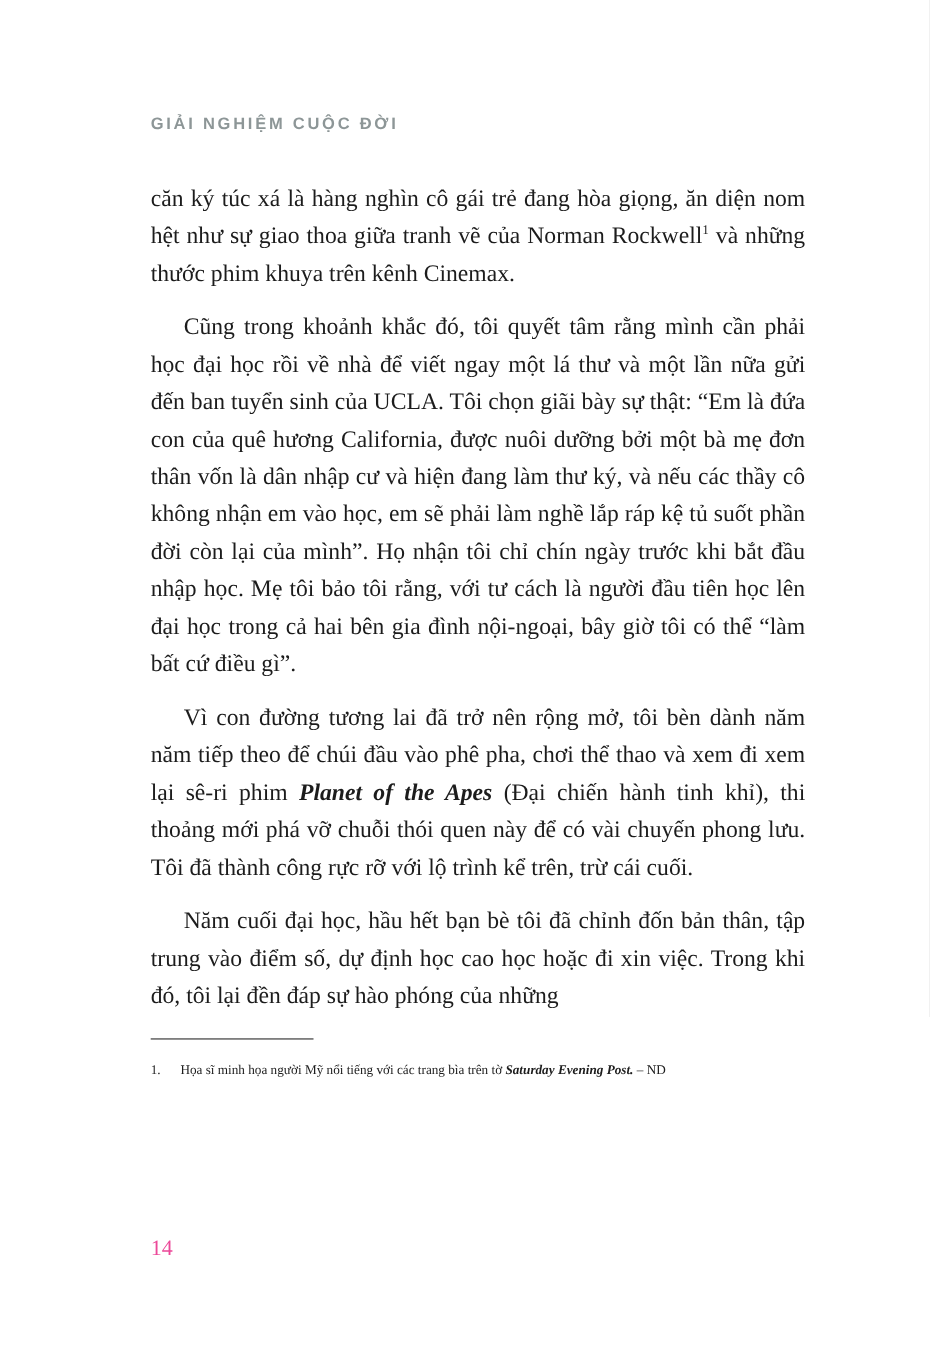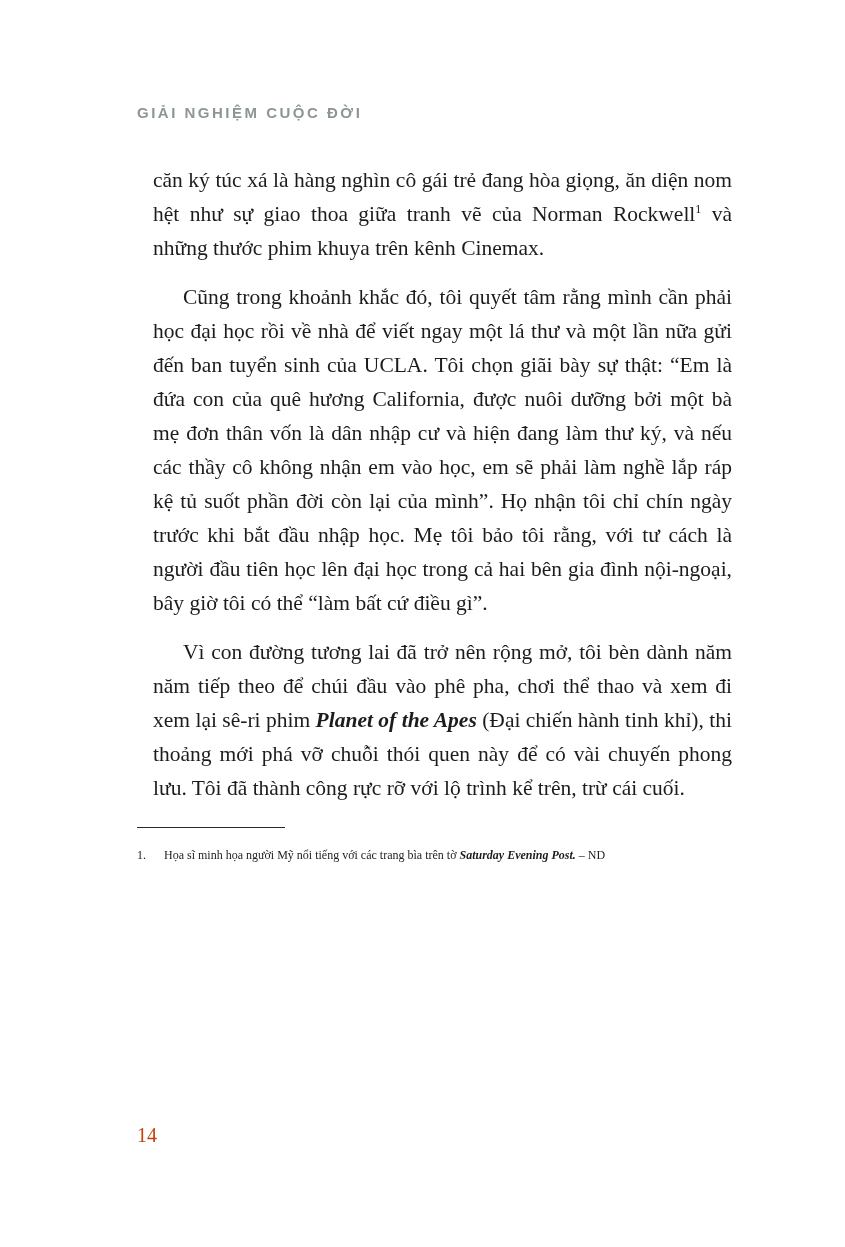--- a/index.html
+++ b/index.html
@@ -24,21 +24,21 @@
     font-size: 15px;
     font-weight: 700;
     letter-spacing: 2.5px;
     color: #8d9697;
     margin: 0 0 42px 0;
   }
   .body-text p.para {
     font-size: 21.5px;
     line-height: 34px;
     text-align: justify;
-    margin: 0 0 15px 16px;
+    margin: 0 0 15px 0;
   }
   .body-text p.para.indent {
     text-indent: 30px;
   }
   .italic {
     font-style: italic;
     font-weight: bold;
   }
   sup {
     font-size: 12px;
@@ -66,34 +66,35 @@
   .footnote .fn-marker {
     display: inline-block;
     width: 27px;
     text-indent: 0;
   }
   .page-number {
     position: absolute;
     left: 137px;
     bottom: 100px;
     font-size: 20px;
-    color: #c2410c;
+    color: #ec4899;
   }
 </style>
 </head>
 <body>
 
 <div class="page">
 
   <p class="running-head">GIẢI NGHIỆM CUỘC ĐỜI</p>
 
   <div class="body-text">
       <p class="para"><span>căn ký túc xá là hàng nghìn cô gái trẻ đang hòa giọng, ăn diện nom hệt như sự giao thoa giữa tranh vẽ của Norman Rockwell</span><sup>1</sup><span> và những thước phim khuya trên kênh Cinemax.</span></p>
       <p class="para indent"><span>Cũng trong khoảnh khắc đó, tôi quyết tâm rằng mình cần phải học đại học rồi về nhà để viết ngay một lá thư và một lần nữa gửi đến ban tuyển sinh của UCLA. Tôi chọn giãi bày sự thật: “Em là đứa con của quê hương California, được nuôi dưỡng bởi một bà mẹ đơn thân vốn là dân nhập cư và hiện đang làm thư ký, và nếu các thầy cô không nhận em vào học, em sẽ phải làm nghề lắp ráp kệ tủ suốt phần đời còn lại của mình”. Họ nhận tôi chỉ chín ngày trước khi bắt đầu nhập học. Mẹ tôi bảo tôi rằng, với tư cách là người đầu tiên học lên đại học trong cả hai bên gia đình nội-ngoại, bây giờ tôi có thể “làm bất cứ điều gì”.</span></p>
       <p class="para indent"><span>Vì con đường tương lai đã trở nên rộng mở, tôi bèn dành năm năm tiếp theo để chúi đầu vào phê pha, chơi thể thao và xem đi xem lại sê-ri phim </span><span class="italic">Planet of the Apes</span><span> (Đại chiến hành tinh khỉ), thi thoảng mới phá vỡ chuỗi thói quen này để có vài chuyến phong lưu. Tôi đã thành công rực rỡ với lộ trình kể trên, trừ cái cuối.</span></p>
+      <p class="para indent"><span>Năm cuối đại học, hầu hết bạn bè tôi đã chỉnh đốn bản thân, tập trung vào điểm số, dự định học cao học hoặc đi xin việc. Trong khi đó, tôi lại đền đáp sự hào phóng của những</span></p>
     </div>
 
   <div class="footnote-area">
     <hr class="footnote-rule">
     <p class="footnote">
       <span class="fn-marker">1.</span><span class="fn-text"><span>Họa sĩ minh họa người Mỹ nổi tiếng với các trang bìa trên tờ </span><span class="italic">Saturday Evening Post.</span><span> – ND</span></span>
     </p>
   </div>
 
   <div class="page-number">14</div>

